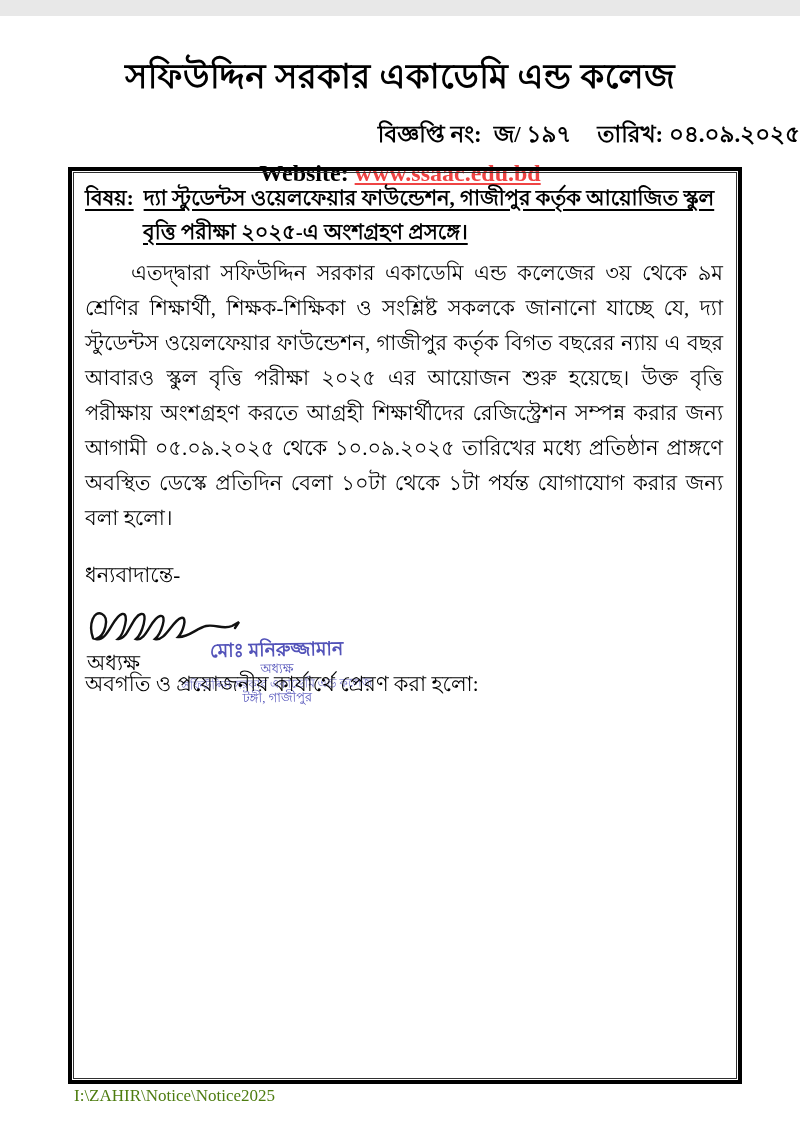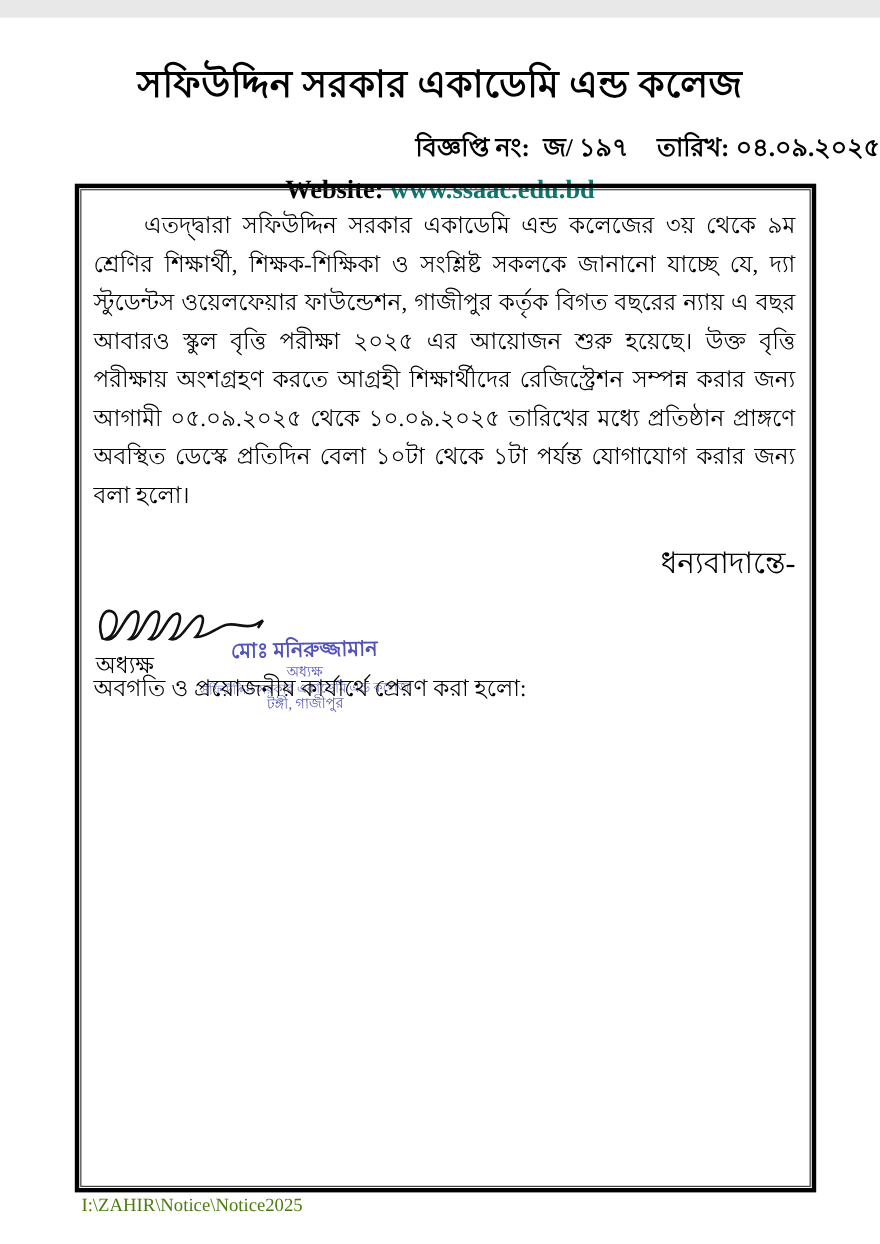--- a/index.html
+++ b/index.html
@@ -13,21 +13,21 @@
     overflow:hidden;
     margin:16px auto;
   }
   
   .header { position:absolute; top:34px; left:0; width:100%; text-align:center; }
   .school-name { font-size:34px; font-weight:bold; letter-spacing:.5px; }
   .notice-line { margin-top:9px; font-size:23px; font-weight:bold;text-align:right; }
   .notice-line .gap-sm { display:inline-block; width:12px; }
   .notice-line .gap-lg { display:inline-block; width:26px; }
   .website-line { margin-top:5px; font-size:24px; font-weight:bold; }
-  .website-link { color:#0f766e; cursor:pointer; }
+  .website-link { color:#ef4444; text-decoration:underline; cursor:pointer; }
   
   .notice-box {
     position:absolute; left:68px; top:151px;
     width:674px; height:917px;
     border:4px solid #000;
   }
   .box-inner {
     position:absolute; inset:1px;
     border:1px solid #2f2f2f;
     padding:8px 13px 0 11px;
@@ -39,21 +39,21 @@
     text-decoration:underline;
     text-underline-offset:4px;
   }
   .subject-label { padding-right:10px; }
   
   .body-para {
     margin-top:7px;
     font-size:21px; line-height:35px;
     text-align:justify; text-indent:46px;
   }
-  .closing { margin-top:23px; font-size:27px;text-align:right; }
+  .closing { margin-top:23px; font-size:21px; }
   
   .sig-area { position:relative; height:126px; }
   .signature-svg { position:absolute; left:0; top:8px; width:162px; height:50px; }
   .principal-label { position:absolute; left:2px; top:53px; font-size:21px; }
   .stamp {
     position:absolute; left:72px; top:46px; width:240px;
     text-align:center; color:#4545b4; line-height:1.05;
     transform:rotate(-1deg); opacity:.92;
   }
   .stamp-name { font-size:19px; font-weight:bold; }
@@ -84,20 +84,21 @@
     </div>
     <div class="website-line">
       <span>Website:</span>
       <a class="website-link">www.ssaac.edu.bd</a>
     </div>
   </div>
 
   <div class="notice-box">
     <div class="box-inner">
 
+      <div class="subject"><span class="subject-label">বিষয়:</span><span>দ্যা স্টুডেন্টস ওয়েলফেয়ার ফাউন্ডেশন, গাজীপুর কর্তৃক আয়োজিত স্কুল বৃত্তি পরীক্ষা ২০২৫-এ অংশগ্রহণ প্রসঙ্গে।</span></div>
 
       <div class="body-para">এতদ্দ্বারা সফিউদ্দিন সরকার একাডেমি এন্ড কলেজের ৩য় থেকে ৯ম শ্রেণির শিক্ষার্থী, শিক্ষক-শিক্ষিকা ও সংশ্লিষ্ট সকলকে জানানো যাচ্ছে যে, দ্যা স্টুডেন্টস ওয়েলফেয়ার ফাউন্ডেশন, গাজীপুর কর্তৃক বিগত বছরের ন্যায় এ বছর আবারও স্কুল বৃত্তি পরীক্ষা ২০২৫ এর আয়োজন শুরু হয়েছে। উক্ত বৃত্তি পরীক্ষায় অংশগ্রহণ করতে আগ্রহী শিক্ষার্থীদের রেজিস্ট্রেশন সম্পন্ন করার জন্য আগামী ০৫.০৯.২০২৫ থেকে ১০.০৯.২০২৫ তারিখের মধ্যে প্রতিষ্ঠান প্রাঙ্গণে অবস্থিত ডেস্কে প্রতিদিন বেলা ১০টা থেকে ১টা পর্যন্ত যোগাযোগ করার জন্য বলা হলো।</div>
 
       <div class="closing">ধন্যবাদান্তে-</div>
 
       <div class="sig-area">
         <svg class="signature-svg" viewBox="0 0 162 50">
           <path d="M8 36 C3 22 9 8 17 12 C25 16 20 34 11 37 C23 40 28 14 37 12 C45 10 39 32 33 37 C43 38 47 14 56 12 C64 10 57 32 51 37 C61 40 66 16 75 14 C83 12 76 32 70 37 C80 40 88 18 96 16 C103 14 98 30 93 35 C103 36 112 26 121 24 C131 22 138 28 147 24 L154 20 L150 26" fill="none" stroke="#111" stroke-width="2.4" stroke-linecap="round"></path>
         </svg>
         <div class="principal-label">অধ্যক্ষ</div>

